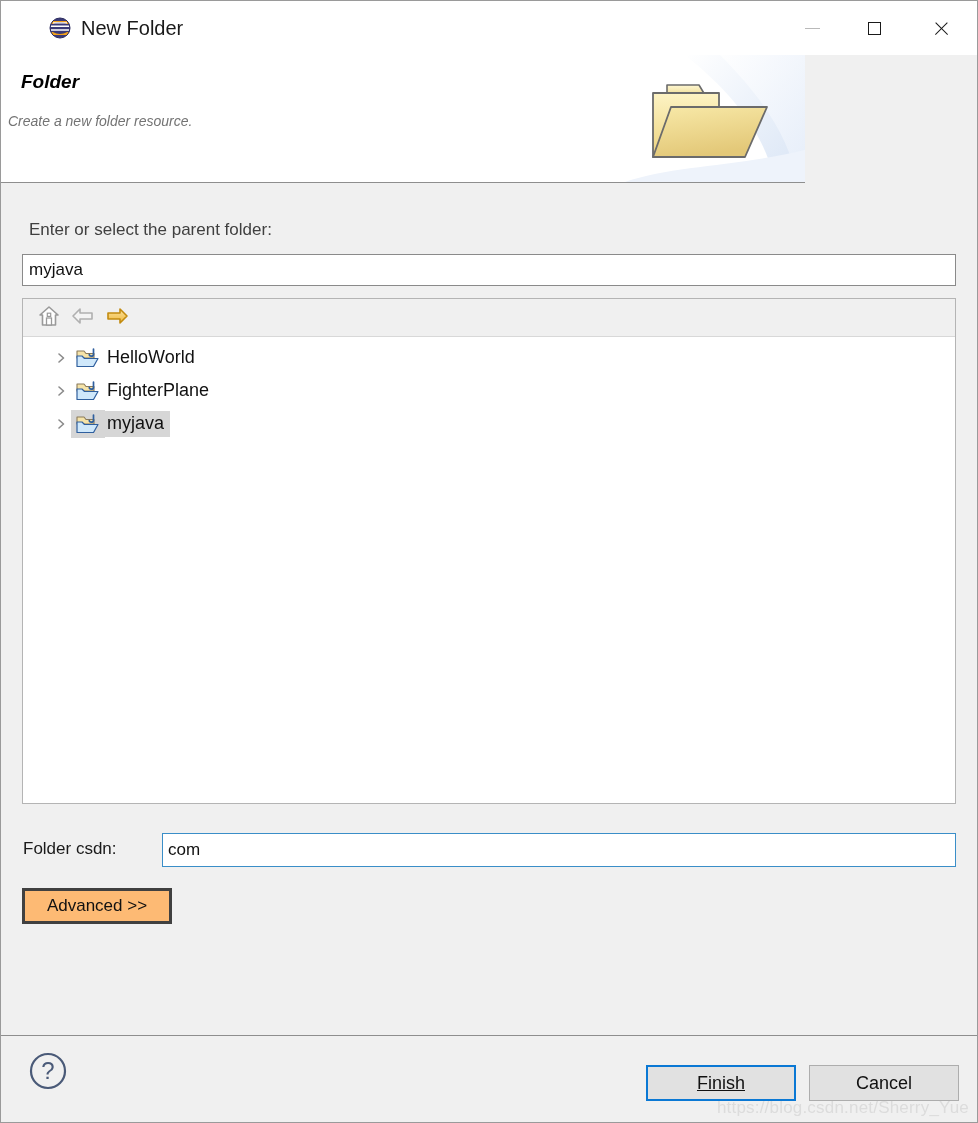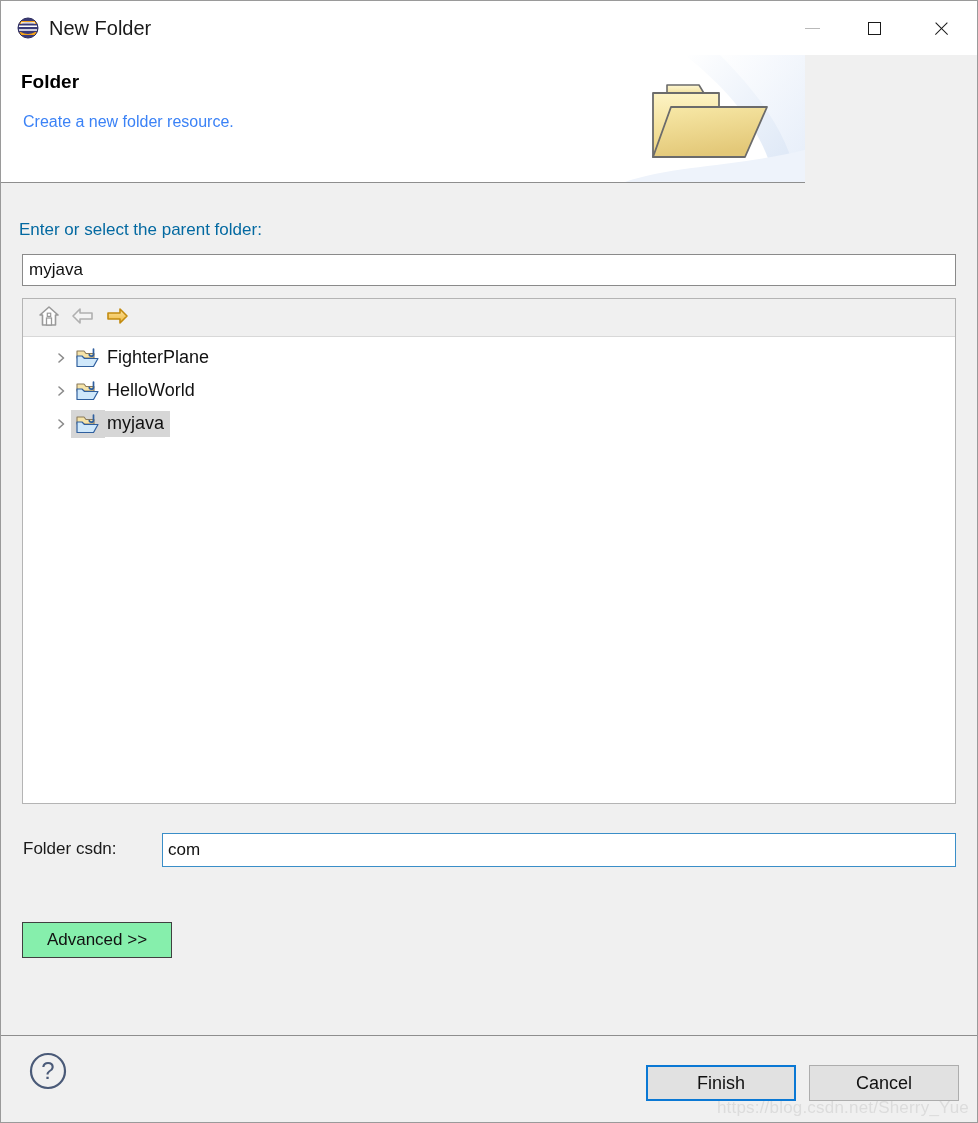--- a/index.html
+++ b/index.html
@@ -33,20 +33,21 @@
     background: #ffffff;
     display: flex;
     align-items: center;
   }
   .title-left {
     display: flex;
     align-items: center;
     padding-left: 16px;
     flex: 1 1 auto;
     min-width: 0;
+    margin-left: 32px;
   }
   .eclipse-icon {
     width: 22px;
     height: 22px;
     flex: 0 0 auto;
     margin-right: 10px;
   }
   .title-text {
     font-size: 20px;
     color: #1a1a1a;
@@ -99,41 +100,42 @@
   
   .header {
     position: absolute;
     left: 0; top: 54px;
     width: 804px;
     height: 128px;
     background: #ffffff;
     border-bottom: 1px solid #8e8e8e;
     box-sizing: border-box;
     overflow: hidden;
+    font-style: italic;
   }
   .header-swoosh {
     position: absolute;
     right: 0; top: 0;
     width: 180px;
     height: 127px;
   }
   .header-title {
     position: absolute;
     left: 20px;
     top: 16px;
     font-size: 19px;
     font-weight: bold;
     color: #000000;
   }
   .header-desc {
     position: absolute;
-    left: 22px;
+    left: 7px;
     top: 58px;
-    font-size: 16px;
-    color: #3b82f6;
+    font-size: 14px;
+    color: #737373;
   }
   .header-banner-icon {
     position: absolute;
     right: 18px;
     top: 18px;
     width: 140px;
     height: 100px;
   }
 
   
@@ -141,24 +143,24 @@
     position: absolute;
     left: 0;
     top: 182px;
     width: 976px;
     height: 852px;
     background: #f0f0f0;
   }
 
   .label-parent {
     position: absolute;
-    left: 18px;
+    left: 28px;
     top: 37px;
     font-size: 17px;
-    color: #0369a1;
+    color: #404040;
     text-align: right;
   }
 
   .parent-input {
     position: absolute;
     left: 21px;
     top: 71px;
     width: 934px;
     height: 32px;
     box-sizing: border-box;
@@ -266,28 +268,27 @@
   }
 
   
   .advanced-btn {
     position: absolute;
     left: 21px;
     top: 705px;
     min-width: 150px;
     height: 36px;
     box-sizing: border-box;
-    border: 1px solid #404040;
-    background: #86efac;
+    border: 3px solid #404040;
+    background: #fdba74;
     font-family: "Liberation Sans", sans-serif;
     font-size: 17px;
     color: #111111;
     padding: 0 10px;
     cursor: default;
-    margin-top: 34px;
   }
 
   
   .footer {
     position: absolute;
     left: 0;
     top: 1034px;
     width: 976px;
     height: 87px;
     background: #f0f0f0;
@@ -307,20 +308,21 @@
     top: 29px;
     width: 150px;
     height: 36px;
     box-sizing: border-box;
     border: 2px solid #0a78d4;
     background: #e1e1e1;
     font-family: "Liberation Sans", sans-serif;
     font-size: 18px;
     color: #111111;
     cursor: default;
+    text-decoration: underline;
   }
   .cancel-btn {
     position: absolute;
     left: 808px;
     top: 29px;
     width: 150px;
     height: 36px;
     box-sizing: border-box;
     border: 1px solid #adadad;
     background: #e1e1e1;
@@ -475,39 +477,39 @@
           </span>
           <span class="proj-icon-wrap">
             <span class="proj-icon">
               <svg width="24" height="22" viewBox="0 0 24 22">
                 <path d="M2 4 L9 4 L11 6.5 L19 6.5 L19 11 L2 11 Z" fill="#f5e3a8" stroke="#8a7a5a" stroke-width="1.1" stroke-linejoin="round"></path>
                 <path d="M2 9 L7 9 L9.5 11.5 L23 11.5 L18.5 19.5 L2 19.5 Z" fill="#cfe8fb" stroke="#2f5f9e" stroke-width="1.2" stroke-linejoin="round"></path>
                 <path d="M18.5 2 L18.5 7.2 Q18.5 9.2 16.2 9.2 Q14.3 9.2 14.3 7.6" fill="none" stroke="#2f5f9e" stroke-width="1.7" stroke-linecap="round"></path>
               </svg>
             </span>
           </span>
-          <span class="tree-label">FighterPlane</span>
+          <span class="tree-label">HelloWorld</span>
         </div>
 
         <div class="tree-row">
           <span class="twisty">
             <svg width="12" height="12" viewBox="0 0 12 12">
               <path d="M4 2 L8.5 6 L4 10" fill="none" stroke="#8a8a8a" stroke-width="1.6" stroke-linecap="round" stroke-linejoin="round"></path>
             </svg>
           </span>
           <span class="proj-icon-wrap">
             <span class="proj-icon">
               <svg width="24" height="22" viewBox="0 0 24 22">
                 <path d="M2 4 L9 4 L11 6.5 L19 6.5 L19 11 L2 11 Z" fill="#f5e3a8" stroke="#8a7a5a" stroke-width="1.1" stroke-linejoin="round"></path>
                 <path d="M2 9 L7 9 L9.5 11.5 L23 11.5 L18.5 19.5 L2 19.5 Z" fill="#cfe8fb" stroke="#2f5f9e" stroke-width="1.2" stroke-linejoin="round"></path>
                 <path d="M18.5 2 L18.5 7.2 Q18.5 9.2 16.2 9.2 Q14.3 9.2 14.3 7.6" fill="none" stroke="#2f5f9e" stroke-width="1.7" stroke-linecap="round"></path>
               </svg>
             </span>
           </span>
-          <span class="tree-label">HelloWorld</span>
+          <span class="tree-label">FighterPlane</span>
         </div>
 
         <div class="tree-row selected">
           <span class="twisty">
             <svg width="12" height="12" viewBox="0 0 12 12">
               <path d="M4 2 L8.5 6 L4 10" fill="none" stroke="#8a8a8a" stroke-width="1.6" stroke-linecap="round" stroke-linejoin="round"></path>
             </svg>
           </span>
           <span class="proj-icon-wrap">
             <span class="proj-icon">

